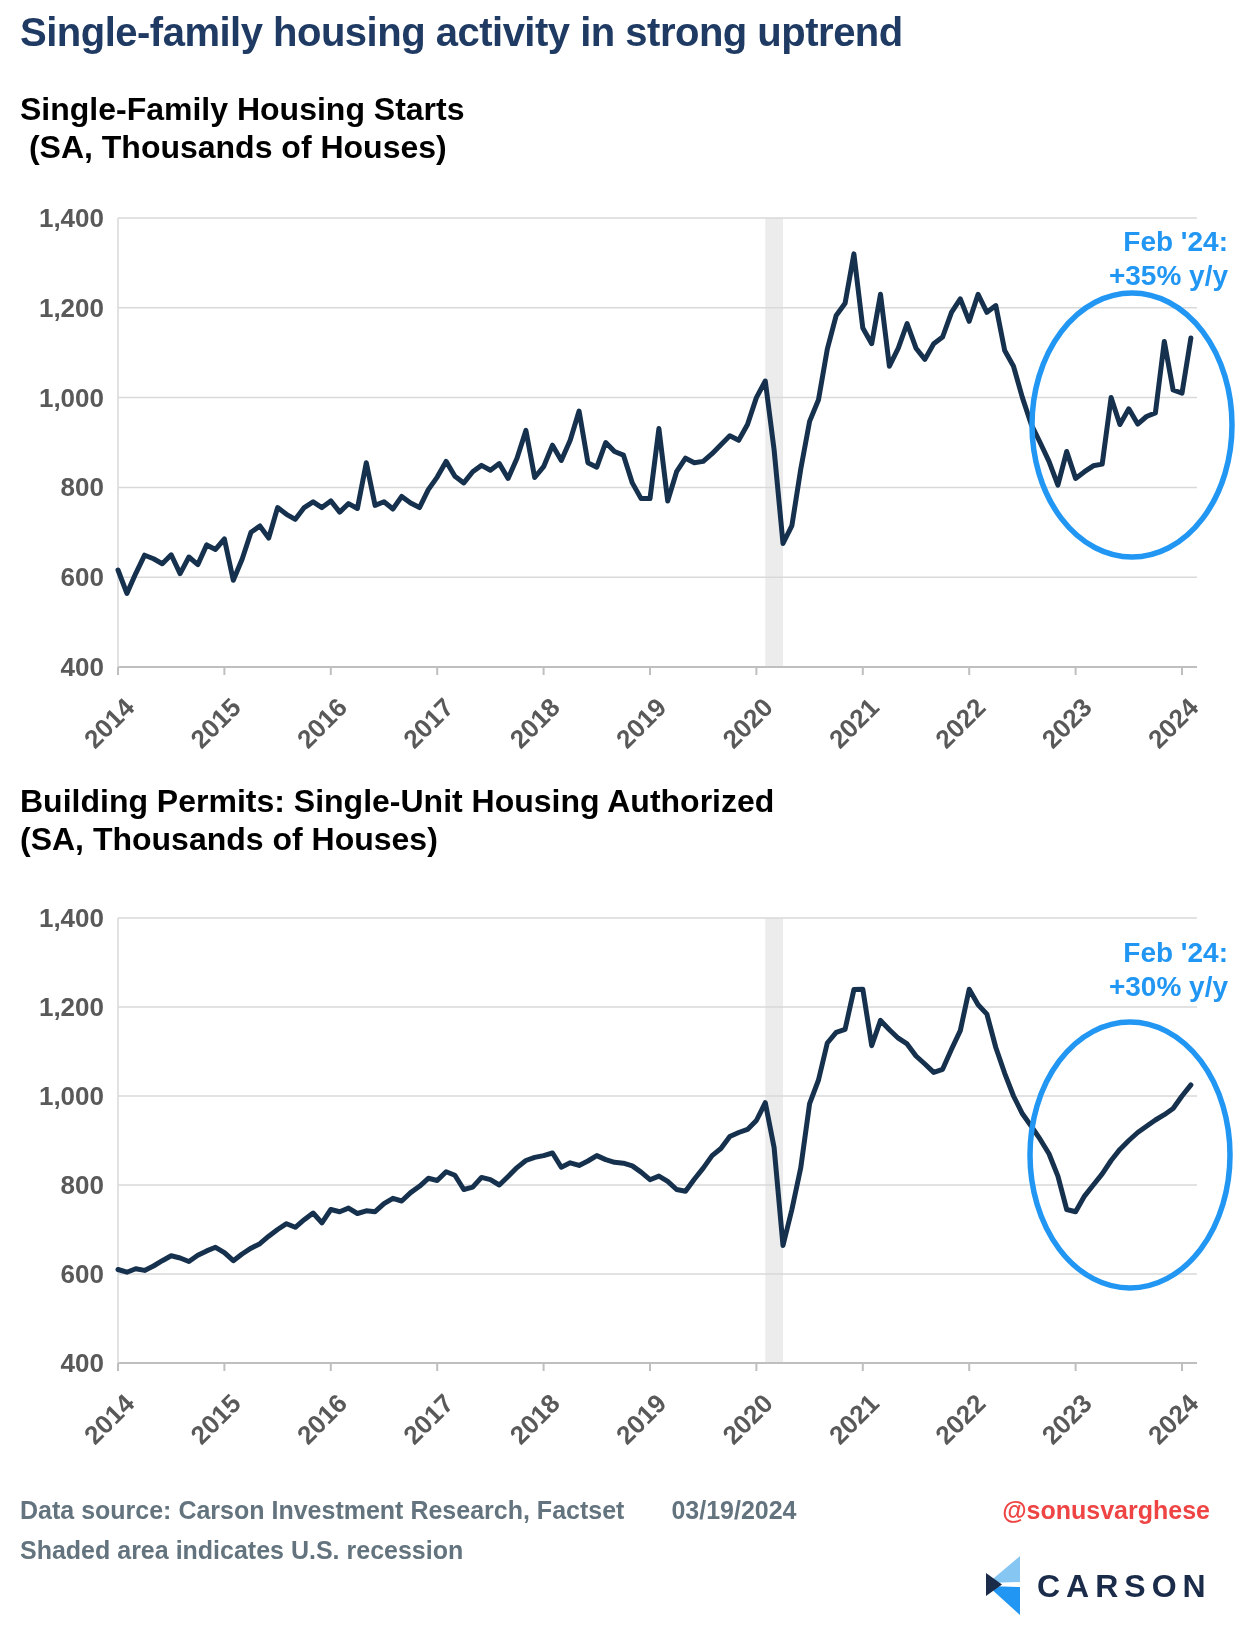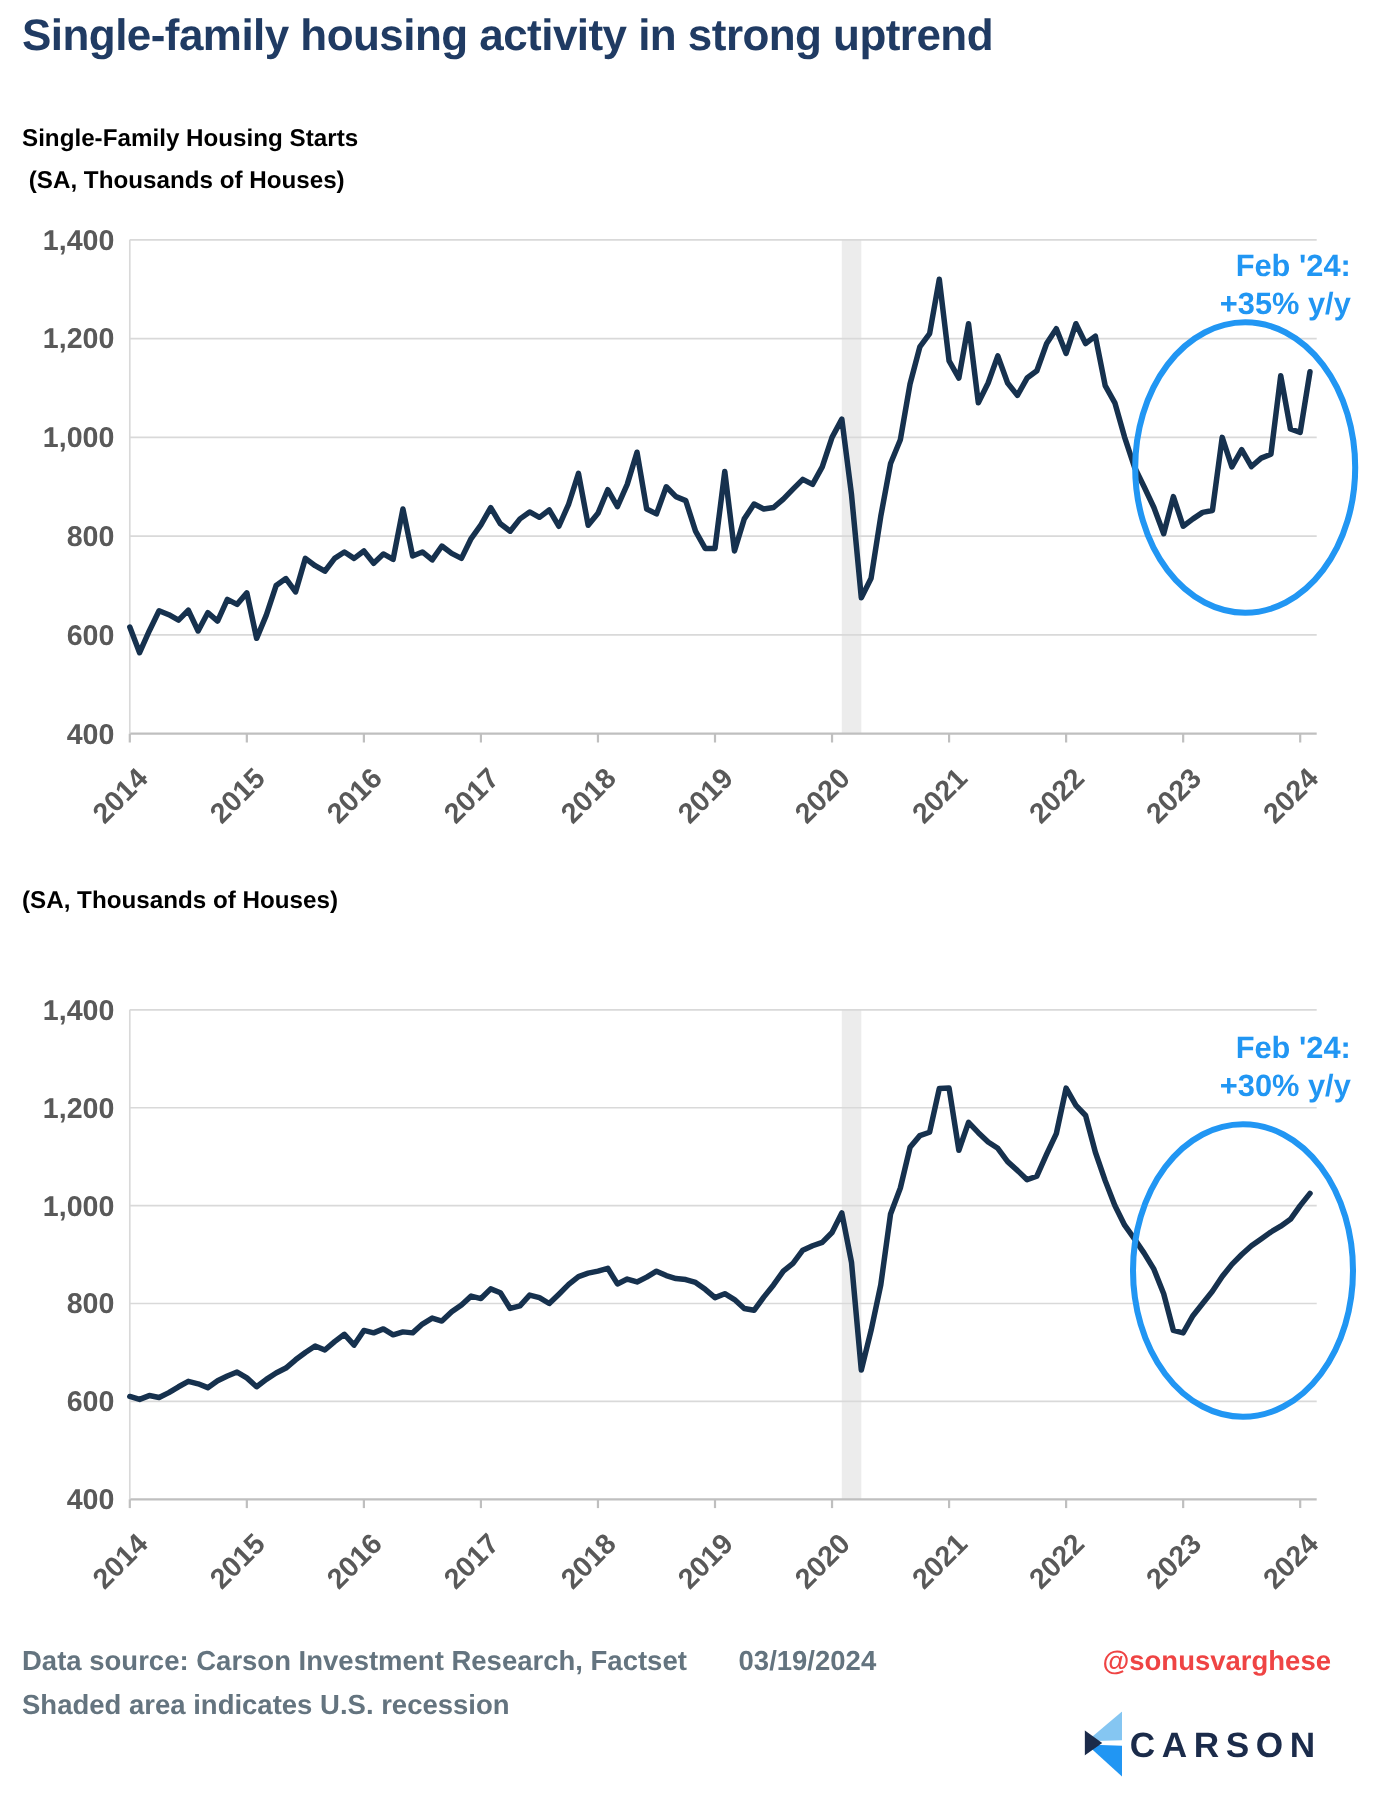--- a/index.html
+++ b/index.html
@@ -1,33 +1,33 @@
 <!DOCTYPE html>
 <html><head>
 <meta charset="utf-8">
 <style>
   html,body{margin:0;padding:0;background:#ffffff;}
   .page{position:relative;width:1252px;height:1650px;background:#ffffff;overflow:hidden;
         font-family:"Liberation Sans",sans-serif;}
   .page-title{position:absolute;left:20px;top:10px;margin:0;font-size:40px;font-weight:bold;
         color:#203B63;letter-spacing:-0.5px;white-space:pre;}
-  .chart-heading{position:absolute;left:20px;color:#000;font-size:22px;font-weight:bold;
-        line-height:38px;margin-top:17px;}
+  .chart-heading{position:absolute;left:20px;color:#000;font-size:32px;font-weight:bold;
+        line-height:38px;}
   .chart-heading div{white-space:pre;}
   #heading-starts{top:90px;}
   #heading-permits{top:782px;}
   svg.chart{position:absolute;left:0;display:block;}
   #chart1-svg{top:185px;}
   #chart2-svg{top:885px;}
   .src-line{position:absolute;left:20px;right:42px;top:1496px;display:flex;align-items:flex-start;
         font-size:25px;font-weight:bold;color:#64747F;}
   .src-date{margin-left:47px;}
   .handle{margin-left:auto;color:#ef4444;}
   .recession-note{position:absolute;left:20px;top:1536px;font-size:25px;font-weight:bold;color:#64747F;}
-  .logo{position:absolute;left:986px;top:1556px;display:flex;align-items:center;gap:7px;}
+  .logo{position:absolute;left:986px;top:1556px;display:flex;align-items:center;gap:17px;}
   .logo-text{font-size:32px;font-weight:bold;color:#1B2B4A;letter-spacing:6px;}
 </style>
 </head>
 <body>
 
 <div class="page">
 
   <h1 class="page-title">Single-family housing activity in strong uptrend</h1>
 
   <div class="chart-heading" id="heading-starts">
@@ -80,20 +80,21 @@
       </g>
       <path d="M118.0 570.0 L126.9 593.4 L135.7 573.6 L144.6 555.2 L153.5 558.8 L162.3 563.7 L171.2 554.8 L180.1 573.6 L188.9 557.0 L197.8 564.6 L206.7 544.9 L215.5 549.4 L224.4 539.0 L233.3 580.3 L242.1 559.2 L251.0 532.3 L259.9 526.0 L268.7 538.1 L277.6 507.6 L286.5 514.3 L295.3 519.3 L304.2 507.6 L313.1 501.8 L321.9 507.6 L330.8 500.9 L339.7 512.1 L348.5 503.6 L357.4 508.5 L366.3 462.7 L375.1 505.4 L384.0 501.8 L392.9 509.0 L401.7 496.4 L410.6 503.1 L419.5 507.6 L428.3 489.6 L437.2 477.1 L446.1 461.4 L454.9 476.2 L463.8 482.9 L472.7 471.7 L481.5 465.4 L490.4 470.3 L499.3 463.6 L508.1 478.4 L517.0 458.2 L525.9 430.4 L534.7 477.5 L543.6 466.7 L552.5 445.2 L561.3 460.5 L570.2 440.3 L579.1 411.1 L587.9 462.7 L596.8 467.2 L605.7 442.5 L614.5 451.5 L623.4 455.1 L632.3 482.9 L641.1 498.6 L650.0 498.6 L658.9 428.6 L667.7 500.9 L676.6 471.7 L685.5 458.2 L694.3 462.7 L703.2 461.4 L712.1 453.7 L720.9 444.7 L729.8 435.8 L738.7 440.3 L747.5 424.5 L756.4 397.6 L765.3 381.0 L774.1 449.7 L783.0 543.5 L791.9 525.6 L800.7 469.4 L809.6 421.4 L818.5 399.8 L827.3 349.1 L836.2 315.4 L845.1 303.3 L853.9 253.9 L862.8 328.0 L871.7 343.7 L880.5 294.3 L889.4 366.2 L898.3 348.2 L907.1 323.5 L916.0 348.2 L924.9 359.4 L933.7 343.7 L942.6 337.0 L951.5 312.3 L960.3 298.8 L969.2 321.3 L978.1 294.3 L986.9 312.3 L995.8 305.6 L1004.7 350.5 L1013.5 366.2 L1022.4 397.6 L1031.3 424.5 L1040.1 442.5 L1049.0 461.4 L1057.9 485.2 L1066.7 451.5 L1075.6 478.4 L1084.5 471.7 L1093.3 465.8 L1102.2 464.1 L1111.1 397.6 L1119.9 424.5 L1128.8 408.8 L1137.7 424.1 L1146.5 416.5 L1155.4 412.9 L1164.3 341.5 L1173.1 390.0 L1182.0 393.1 L1190.9 337.9" fill="none" stroke="#16314E" stroke-width="5" stroke-linejoin="round" stroke-linecap="round"></path>
       <ellipse cx="1132" cy="425" rx="100" ry="132" fill="none" stroke="#2196F3" stroke-width="5.5"></ellipse>
       <g font-size="28" font-weight="bold" fill="#2196F3" text-anchor="end" font-family="Liberation Sans, sans-serif">
         <text x="1228" y="251">Feb '24:</text>
         <text x="1228" y="285">+35% y/y</text>
       </g>
     </svg>
 
   <div class="chart-heading" id="heading-permits">
+    <div>Building Permits: Single-Unit Housing Authorized</div>
     <div>(SA, Thousands of Houses)</div>
   </div>
 
   <svg class="chart" id="chart2-svg" width="1252" height="565" viewBox="0 885 1252 565">
       <rect x="765.2666666666667" y="918" width="17.73333333333335" height="445" fill="#ECECEC"></rect>
       <g>
         <line x1="118" y1="1363" x2="1197" y2="1363" stroke="#BFBFBF" stroke-width="2"></line>
         <line x1="118" y1="1274" x2="1197" y2="1274" stroke="#D9D9D9" stroke-width="1.5"></line>
         <line x1="118" y1="1185" x2="1197" y2="1185" stroke="#D9D9D9" stroke-width="1.5"></line>
         <line x1="118" y1="1096" x2="1197" y2="1096" stroke="#D9D9D9" stroke-width="1.5"></line>

